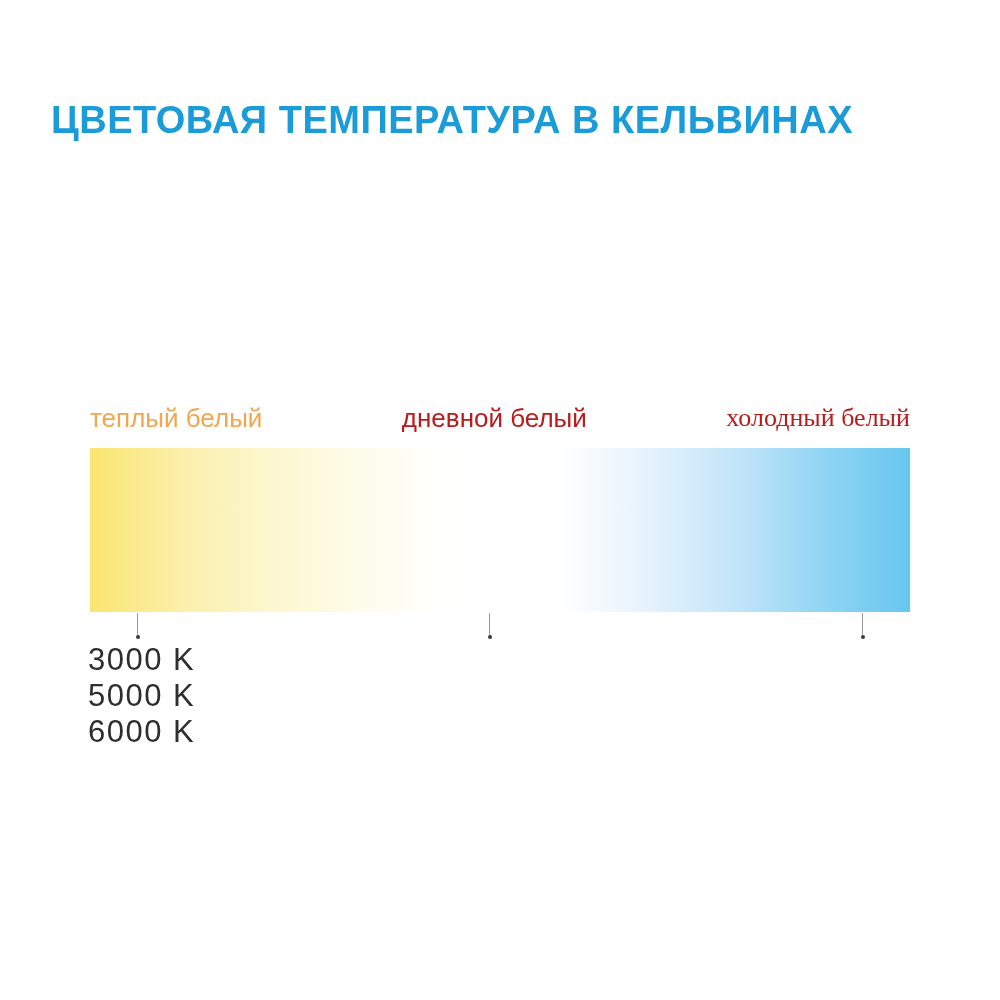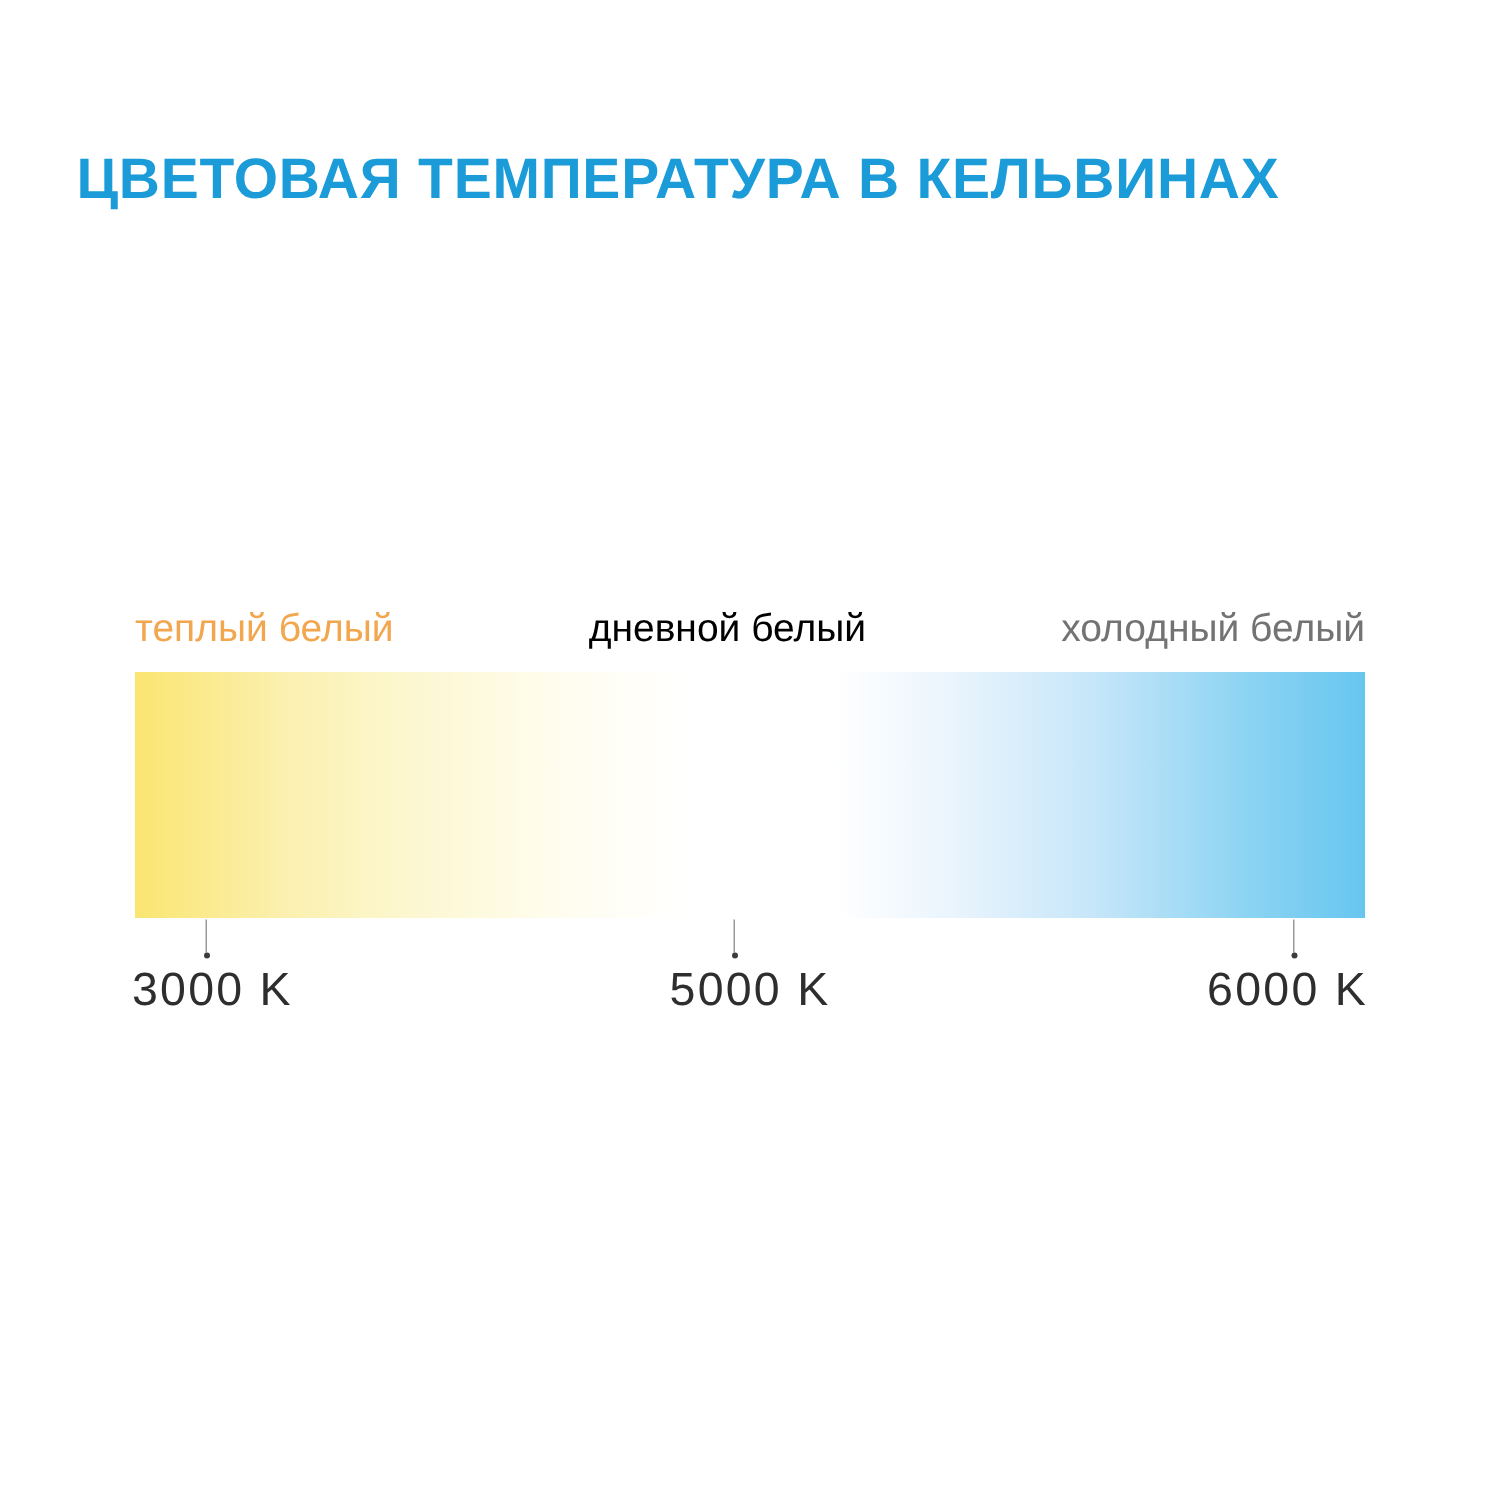--- a/index.html
+++ b/index.html
@@ -34,22 +34,22 @@
     left: 90px;
     width: 820px;
     display: flex;
     justify-content: space-between;
     align-items: center;
     font-size: 26px;
     line-height: 30px;
     font-weight: 400;
   }
   .zl-warm { color: #F2A64E; }
-  .zl-day  { color: #000000; }
-  .zl-cold { color: #737373; }
+  .zl-day  { color: #b91c1c; }
+  .zl-cold { color: #b91c1c; font-family: Liberation Serif, serif; }
   .gradient-bar {
     position: absolute;
     top: 448px;
     left: 90px;
     width: 820px;
     height: 164px;
     background: linear-gradient(to right,
       #FAE571 0%,
       #FBF0AE 12%,
       #FCF7CF 22%,
@@ -91,20 +91,21 @@
     left: 88px;
     width: 824px;
     display: flex;
     justify-content: space-between;
     align-items: baseline;
     font-size: 31px;
     line-height: 36px;
     font-weight: 400;
     letter-spacing: 1.5px;
     color: #2E2E2E;
+    flex-direction: column;
   }
 </style>
 </head>
 <body>
 
 <div class="canvas">
 
   <h1 class="title">ЦВЕТОВАЯ ТЕМПЕРАТУРА В КЕЛЬВИНАХ</h1>
 
   <div class="zone-labels">

